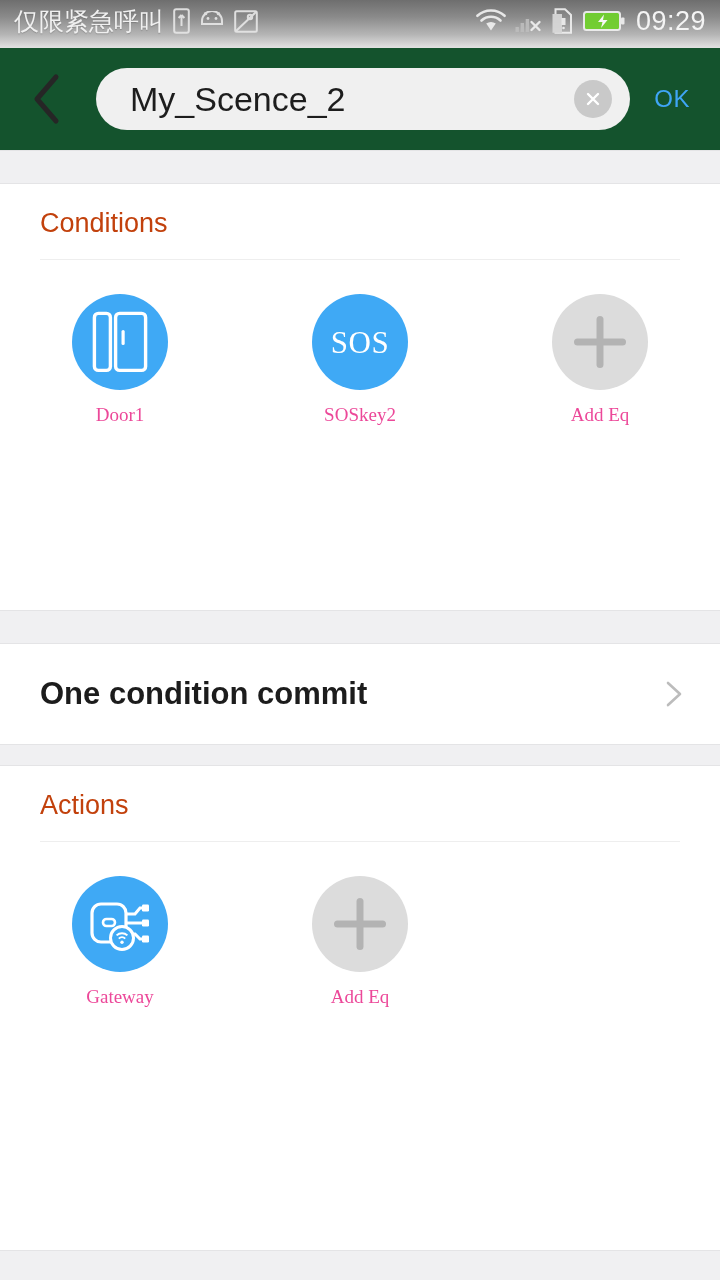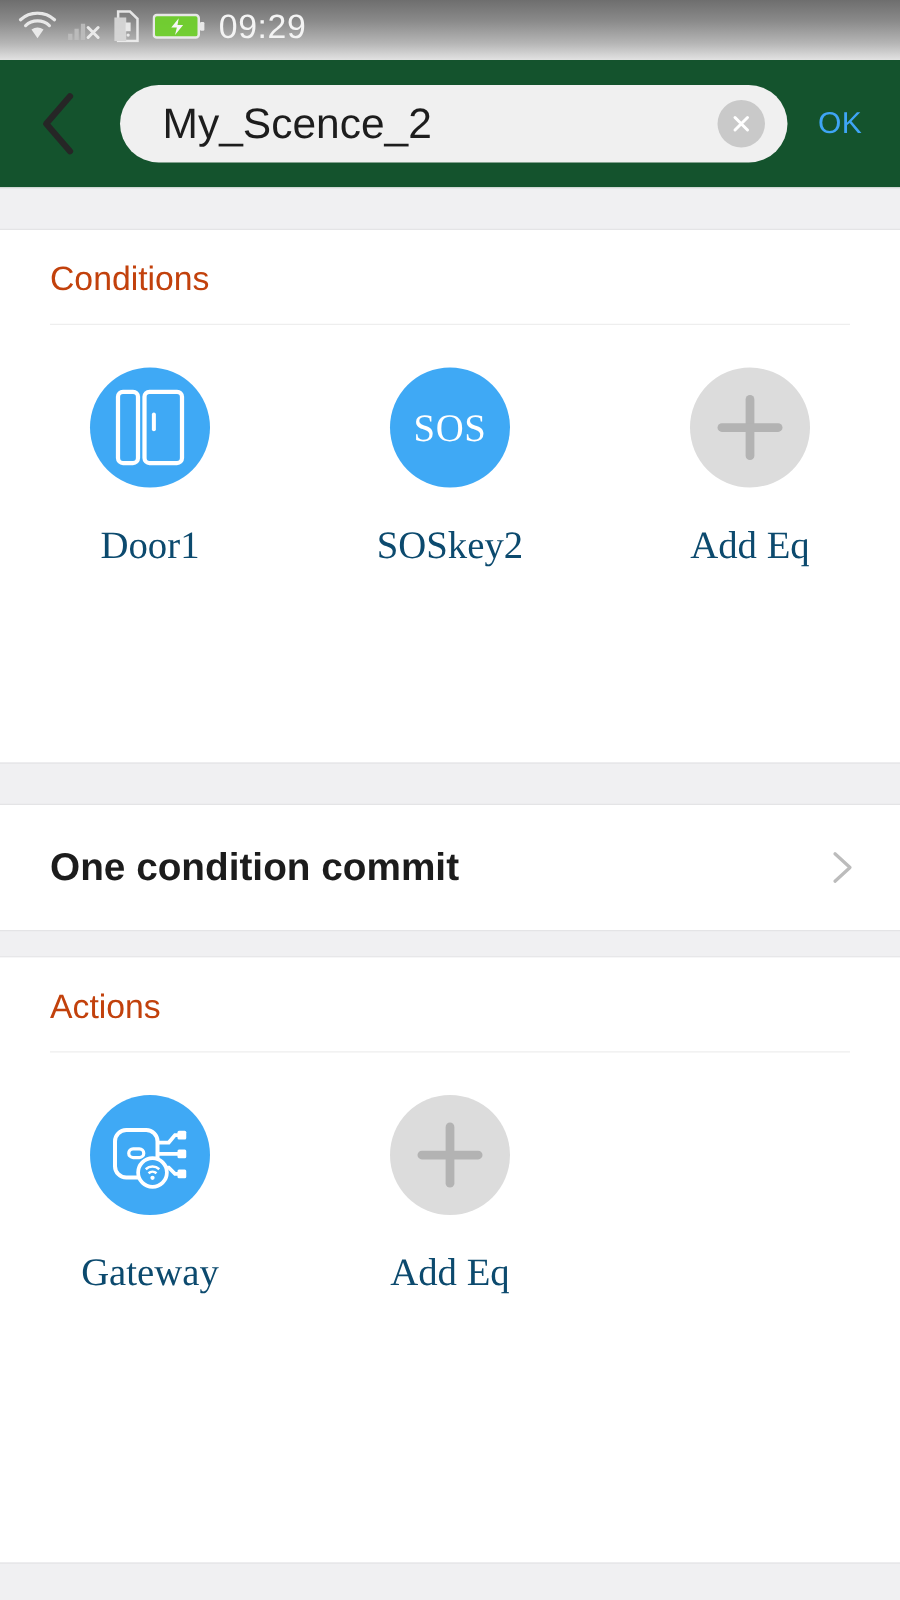--- a/index.html
+++ b/index.html
@@ -169,23 +169,23 @@
     height: 96px;
     border-radius: 50%;
     display: flex;
     align-items: center;
     justify-content: center;
     position: relative;
   }
   .eq-circle.blue { background: #3fa9f5; }
   .eq-circle.gray { background: #dcdcdc; }
   .eq-label {
-    margin-top: 28px;
-    font-size: 31px;
-    color: #0c4a6e;
+    margin-top: 14px;
+    font-size: 19px;
+    color: #ec4899;
     letter-spacing: 0px;
     white-space: nowrap;
   }
   .sos-text {
     color: #ffffff;
     font-size: 31px;
     letter-spacing: 0.5px;
     line-height: 1;
   }
   .plus-glyph {
@@ -236,20 +236,38 @@
     height: 30px;
     flex: 0 0 auto;
   }
 </style>
 </head>
 <body>
 
 <div id="screen">
 
   <div class="status-bar">
+    <div class="status-left">
+      <span class="status-carrier">仅限紧急呼叫</span>
+      <svg class="sicon" width="17" height="26" viewBox="0 0 17 26">
+        <rect x="1.2" y="1.2" width="14.6" height="23.6" rx="2" fill="none" stroke="#e6e6e6" stroke-width="2"></rect>
+        <path d="M8.5 7 L8.5 18 M8.5 7 L5.6 10 M8.5 7 L11.4 10" stroke="#e6e6e6" stroke-width="2" fill="none"></path>
+      </svg>
+      <svg class="sicon" width="26" height="20" viewBox="0 0 26 20">
+        <path d="M3 13 H23 V10 A10 10 0 0 0 3 10 Z" fill="none" stroke="#e6e6e6" stroke-width="2"></path>
+        <circle cx="9" cy="7.5" r="1.4" fill="#e6e6e6"></circle>
+        <circle cx="17" cy="7.5" r="1.4" fill="#e6e6e6"></circle>
+        <path d="M5.5 1.5 L7.5 4 M20.5 1.5 L18.5 4" stroke="#e6e6e6" stroke-width="2"></path>
+      </svg>
+      <svg class="sicon" width="24" height="25" viewBox="0 0 24 25">
+        <rect x="1.2" y="2.2" width="21.6" height="20.6" rx="1.5" fill="none" stroke="#e6e6e6" stroke-width="2"></rect>
+        <circle cx="16" cy="8" r="2.2" fill="none" stroke="#e6e6e6" stroke-width="2"></circle>
+        <path d="M2 22 L22 3" stroke="#e6e6e6" stroke-width="2"></path>
+      </svg>
+    </div>
     <div class="status-right">
       <svg class="sicon" width="32" height="25" viewBox="0 0 32 25">
         <path d="M16 21.5 L11.2 14.5 A9 9 0 0 1 20.8 14.5 Z" fill="#f0f0f0"></path>
         <path d="M6.5 11.5 A14 14 0 0 1 25.5 11.5" fill="none" stroke="#f0f0f0" stroke-width="2.6" stroke-linecap="round"></path>
         <path d="M2.4 6.8 A20 20 0 0 1 29.6 6.8" fill="none" stroke="#f0f0f0" stroke-width="2.6" stroke-linecap="round"></path>
       </svg>
       <svg class="sicon" width="28" height="25" viewBox="0 0 28 25">
         <rect x="0.5" y="18" width="3.4" height="5" fill="#bdbdbd"></rect>
         <rect x="5.6" y="14" width="3.4" height="9" fill="#bdbdbd"></rect>
         <rect x="10.7" y="10" width="3.4" height="13" fill="#bdbdbd"></rect>

